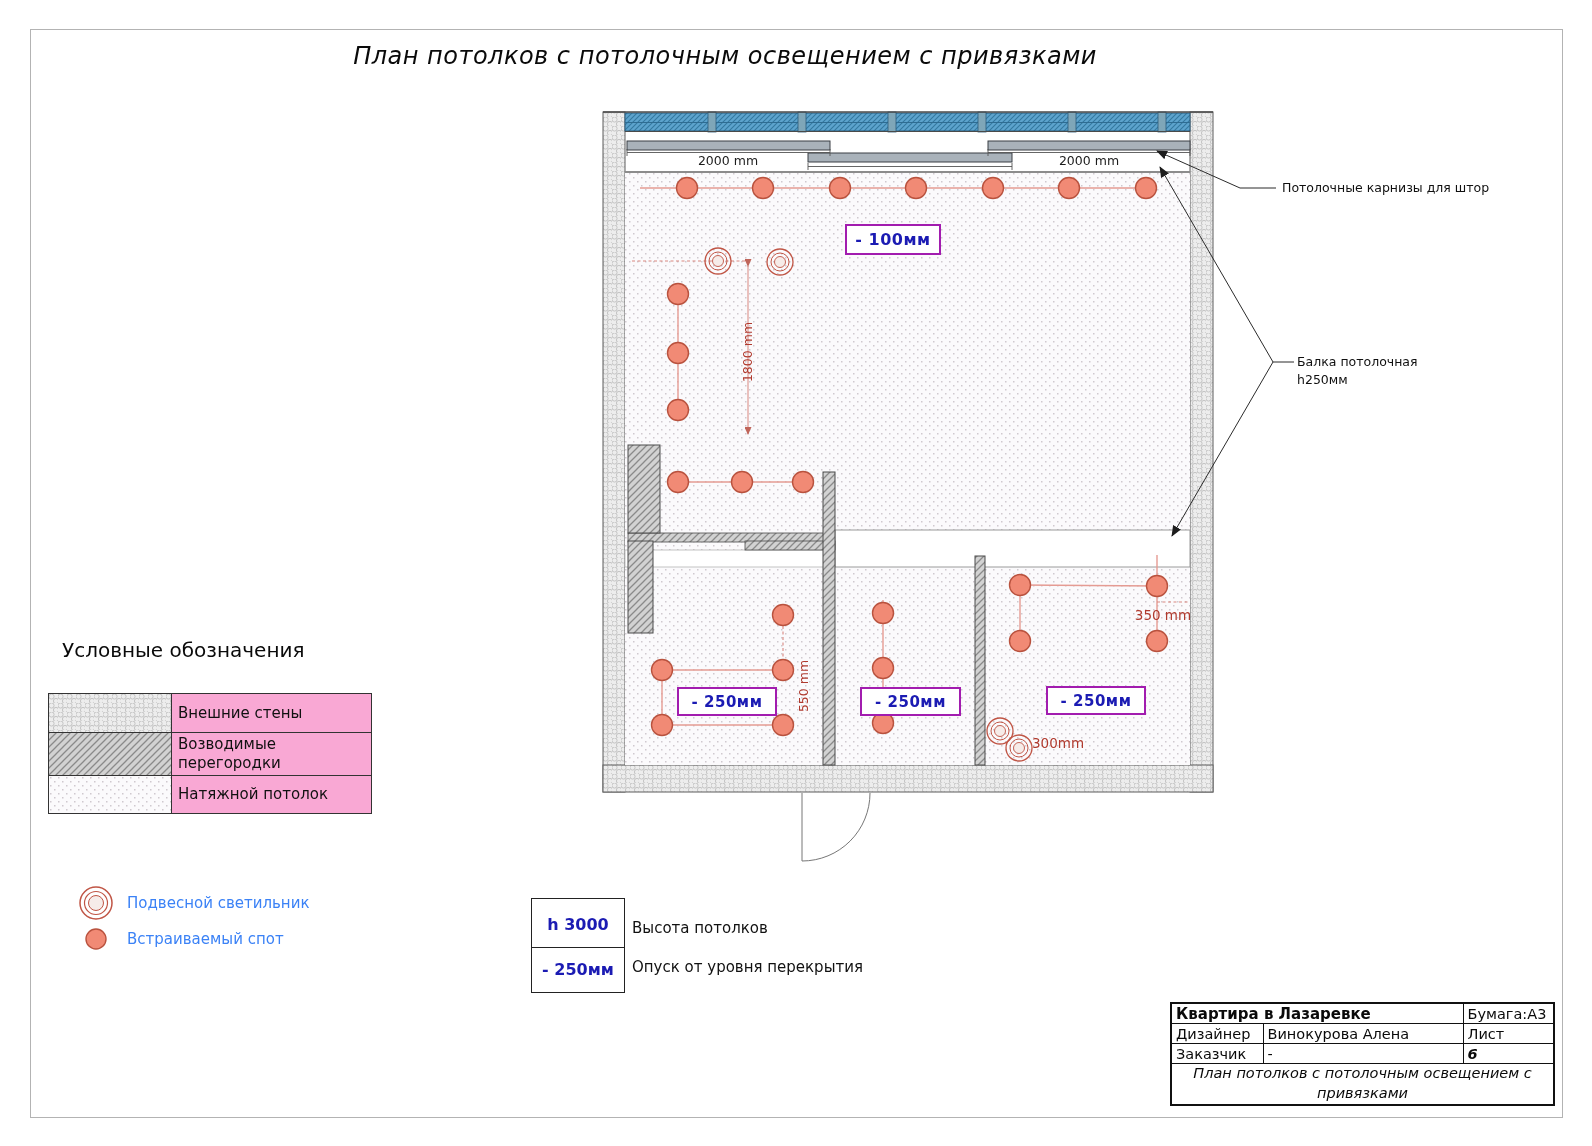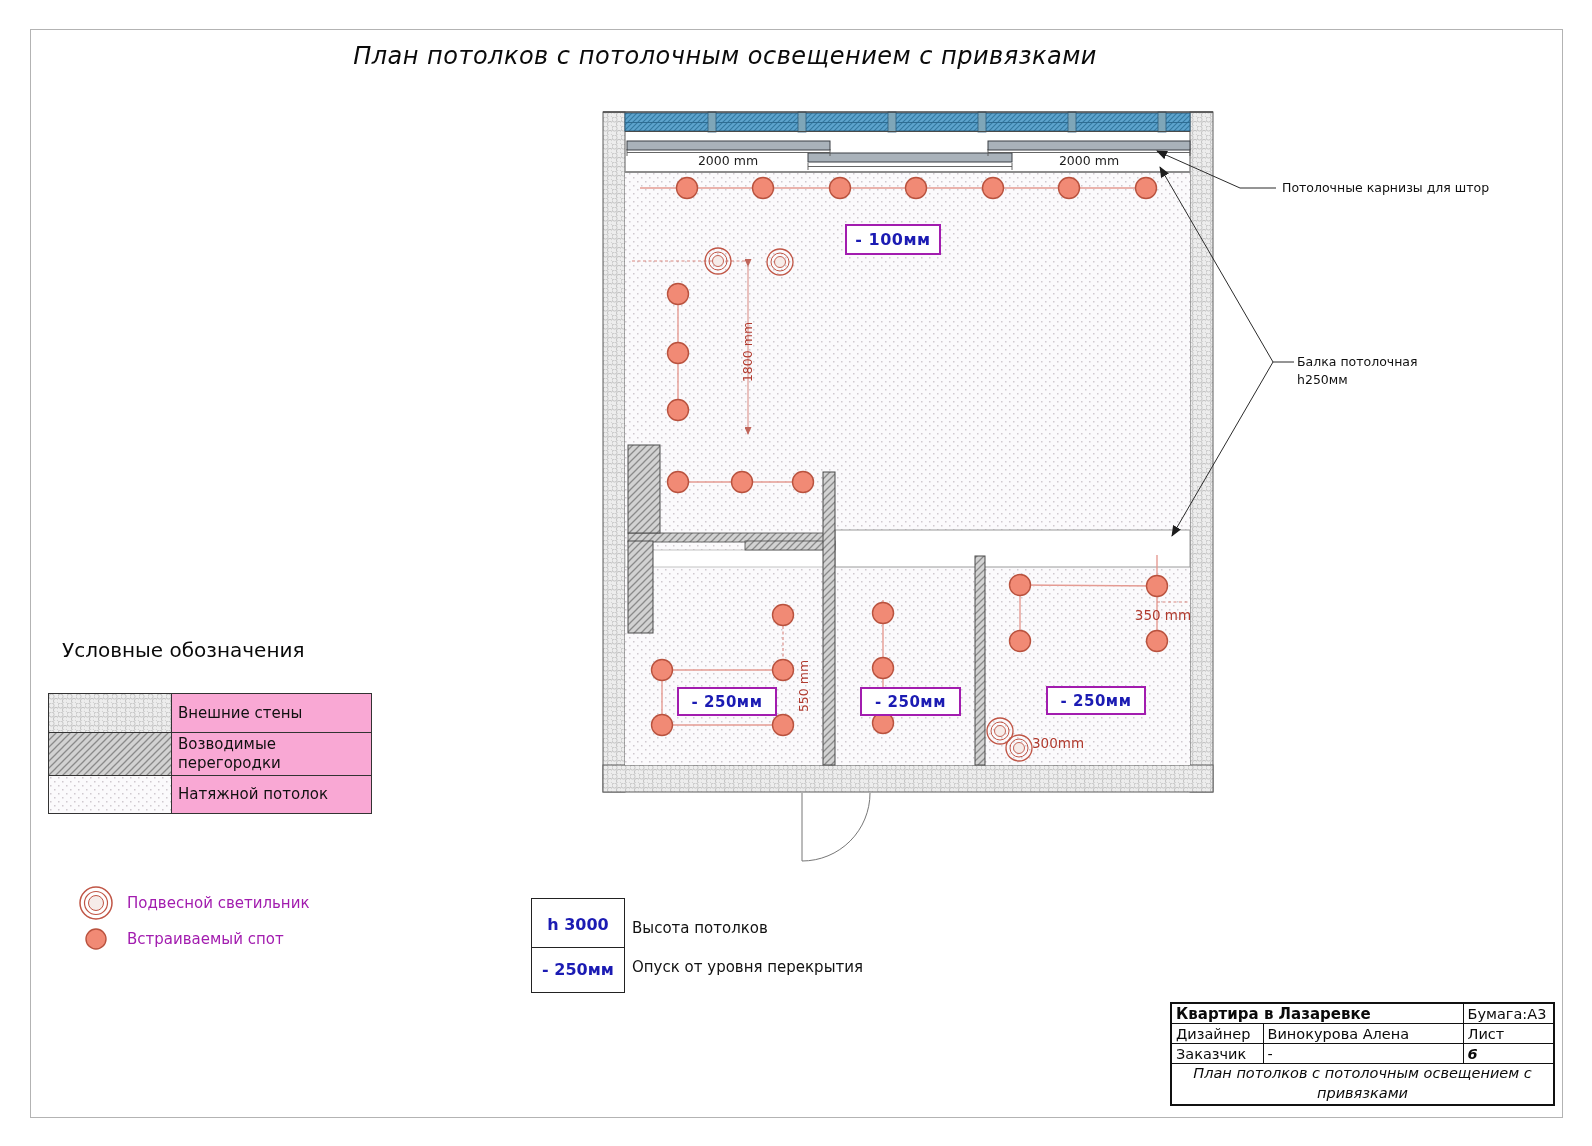--- a/index.html
+++ b/index.html
@@ -32,21 +32,21 @@
   .legend-row{display:flex;border-bottom:1px solid #333;}
   .legend-row:last-child{border-bottom:none;}
   .legend-swatch{width:122px;border-right:1px solid #333;position:relative;}
   .legend-swatch svg{display:block;width:100%;height:100%;}
   .legend-label{
     flex:1;display:flex;align-items:center;padding:2px 6px;
     font-size:15px;line-height:1.25;
   }
   .sym-row{display:flex;align-items:center;}
   .sym-icon-cell{width:62px;display:flex;justify-content:center;align-items:center;}
-  .sym-label{font-size:15px;color:#a21caf;}
+  .sym-label{font-size:15px;color:#3b82f6;}
   
   .call-box{
     border:1.5px solid #222;background:#fff;color:var(--label-blue,#1b1bb3);
     font-weight:bold;font-size:16px;display:flex;align-items:center;justify-content:center;
   }
   .call-label{font-size:15px;color:#111;}
   
   #title-block{
     left:1170px;top:1002px;width:383px;border-collapse:collapse;background:#fff;
     table-layout:fixed;font-size:14.5px;color:#0a0a0a;border-radius:6px;

